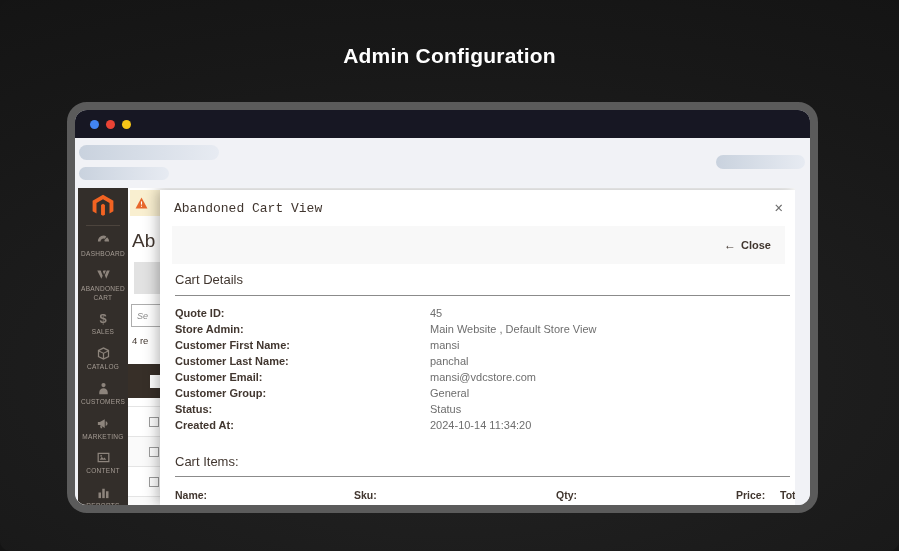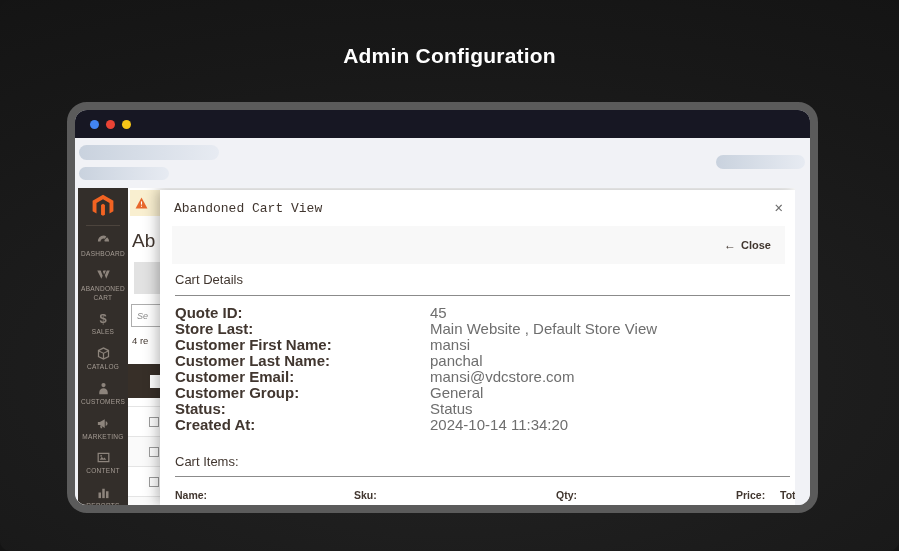--- a/index.html
+++ b/index.html
@@ -87,21 +87,21 @@
     display: flex; align-items: center; justify-content: flex-end; padding-right: 14px;
   }
   .close-btn { display: flex; align-items: center; gap: 5px; cursor: pointer; font-size: 11px; font-weight: 700; color: #41362f; }
   .close-btn .arrow { font-weight: 400; font-size: 12px; }
   .modal-body { padding: 0 5px 0 15px; }
   .section-heading { font-size: 13px; color: #41362f; font-weight: 400; }
   .sh-details { margin-top: 8px; }
   .sh-items { margin-top: 21px; }
   .rule { border: none; border-top: 1px solid #8b8b8b; margin: 8px 0 9px; }
   .rule2 { margin: 7px 0 12px; }
-  .detail-row { display: flex; font-size: 15px; line-height: 16px; }
+  .detail-row { display: flex; font-size: 11px; line-height: 16px; }
   .detail-label { width: 255px; font-weight: 700; color: #41362f; flex: none; }
   .detail-value { color: #6e6e6e; }
   .items-header { display: flex; font-size: 10.5px; font-weight: 700; color: #41362f; padding-right: 5px; }
   .col-name  { width: 179px; flex: none; }
   .col-sku   { width: 202px; flex: none; }
   .col-qty   { width: 180px; flex: none; }
   .col-price { width: 44px;  flex: none; }
   .col-total { flex: 1; text-align: right; }
 </style>
 </head>
@@ -236,21 +236,21 @@
 
           <div class="modal-body">
             <div class="section-heading sh-details">Cart Details</div>
             <hr class="rule">
 
             <div class="detail-row">
               <span class="detail-label">Quote ID:</span>
               <span class="detail-value">45</span>
             </div>
             <div class="detail-row">
-              <span class="detail-label">Store Last:</span>
+              <span class="detail-label">Store Admin:</span>
               <span class="detail-value">Main Website , Default Store View</span>
             </div>
             <div class="detail-row">
               <span class="detail-label">Customer First Name:</span>
               <span class="detail-value">mansi</span>
             </div>
             <div class="detail-row">
               <span class="detail-label">Customer Last Name:</span>
               <span class="detail-value">panchal</span>
             </div>

